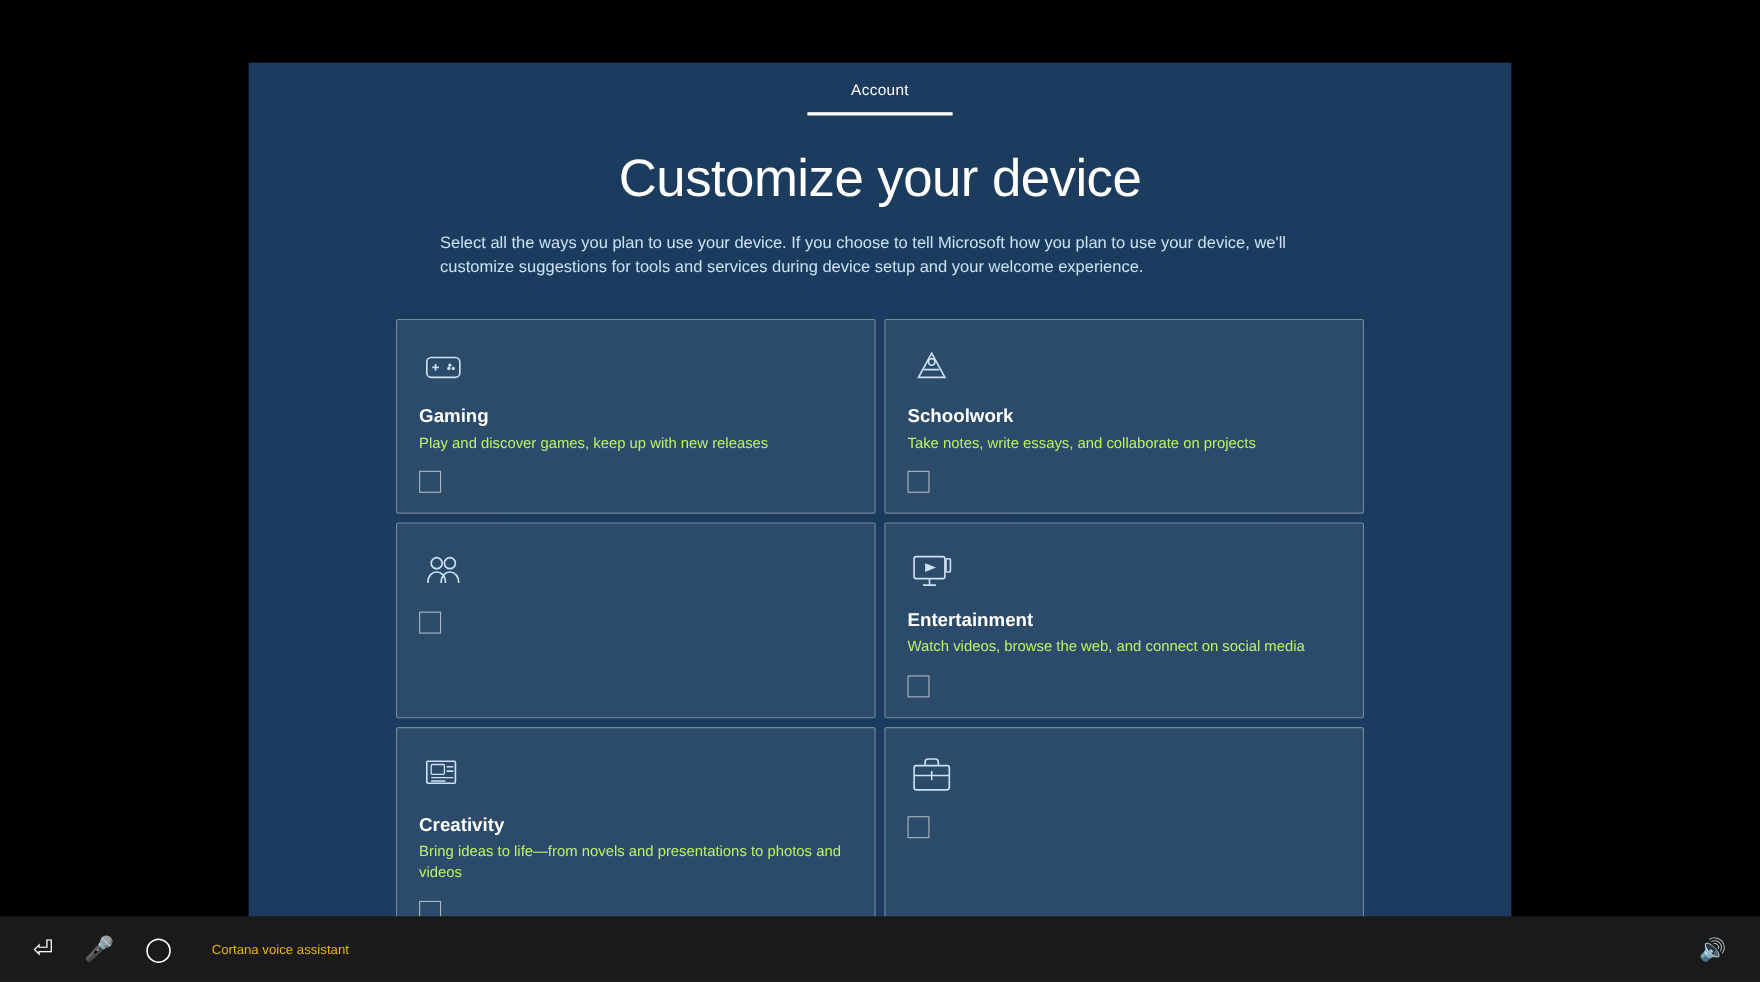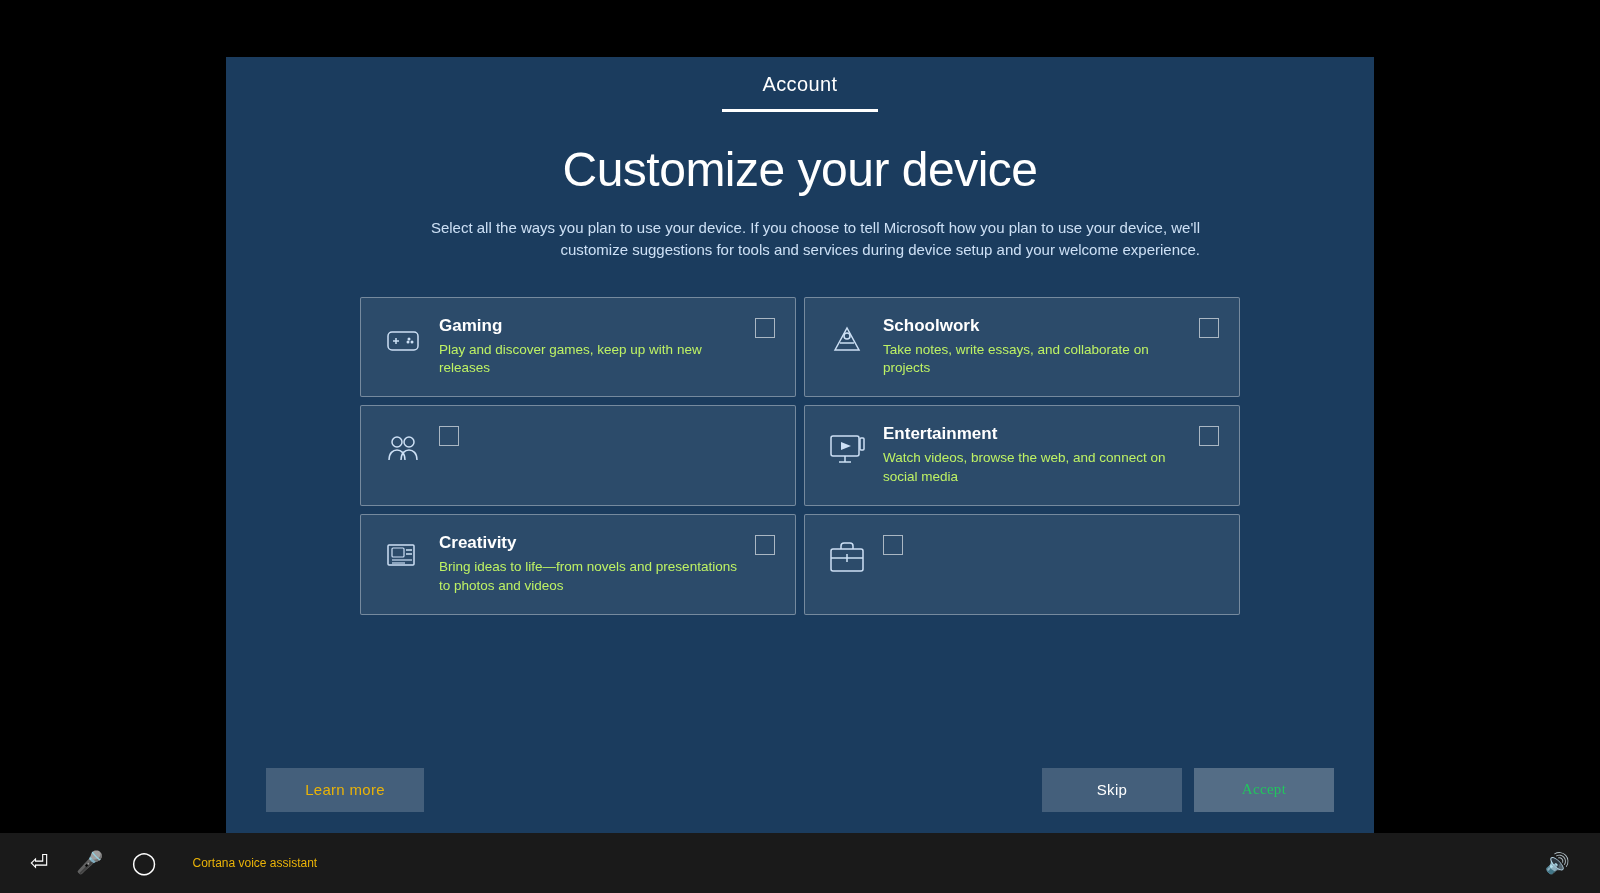--- a/index.html
+++ b/index.html
@@ -18,21 +18,21 @@
     .top-nav {
       display: flex;
       justify-content: center;
       padding: 0;
       background: transparent;
       position: relative;
     }
 
     .nav-tab {
       color: #fff;
-      font-size: 20px;
+      font-size: 14px;
       font-weight: 400;
       padding: 16px 40px;
       cursor: pointer;
       position: relative;
       letter-spacing: 0.02em;
     }
 
     .nav-tab.active::after {
       content: '';
       position: absolute;
@@ -56,21 +56,21 @@
       font-size: 48px;
       font-weight: 300;
       color: #fff;
       margin-bottom: 20px;
       letter-spacing: -0.5px;
     }
 
     .page-subtitle {
       font-size: 15px;
       color: #cde0f5;
-      text-align: right;
+      text-align: left;
       max-width: 800px;
       line-height: 1.5;
       margin-bottom: 35px;
     }
 
     
     .cards-grid {
       display: grid;
       grid-template-columns: 1fr 1fr;
       gap: 8px;
@@ -82,20 +82,21 @@
       background: rgba(255,255,255,0.08);
       border: 1.5px solid rgba(255,255,255,0.35);
       border-radius: 2px;
       padding: 18px 20px;
       display: flex;
       align-items: flex-start;
       gap: 14px;
       cursor: pointer;
       position: relative;
       transition: background 0.15s;
+      flex-direction: column;
     }
 
     .card-icon {
       width: 44px;
       height: 44px;
       flex-shrink: 0;
       display: flex;
       align-items: center;
       justify-content: center;
       margin-top: 2px;

